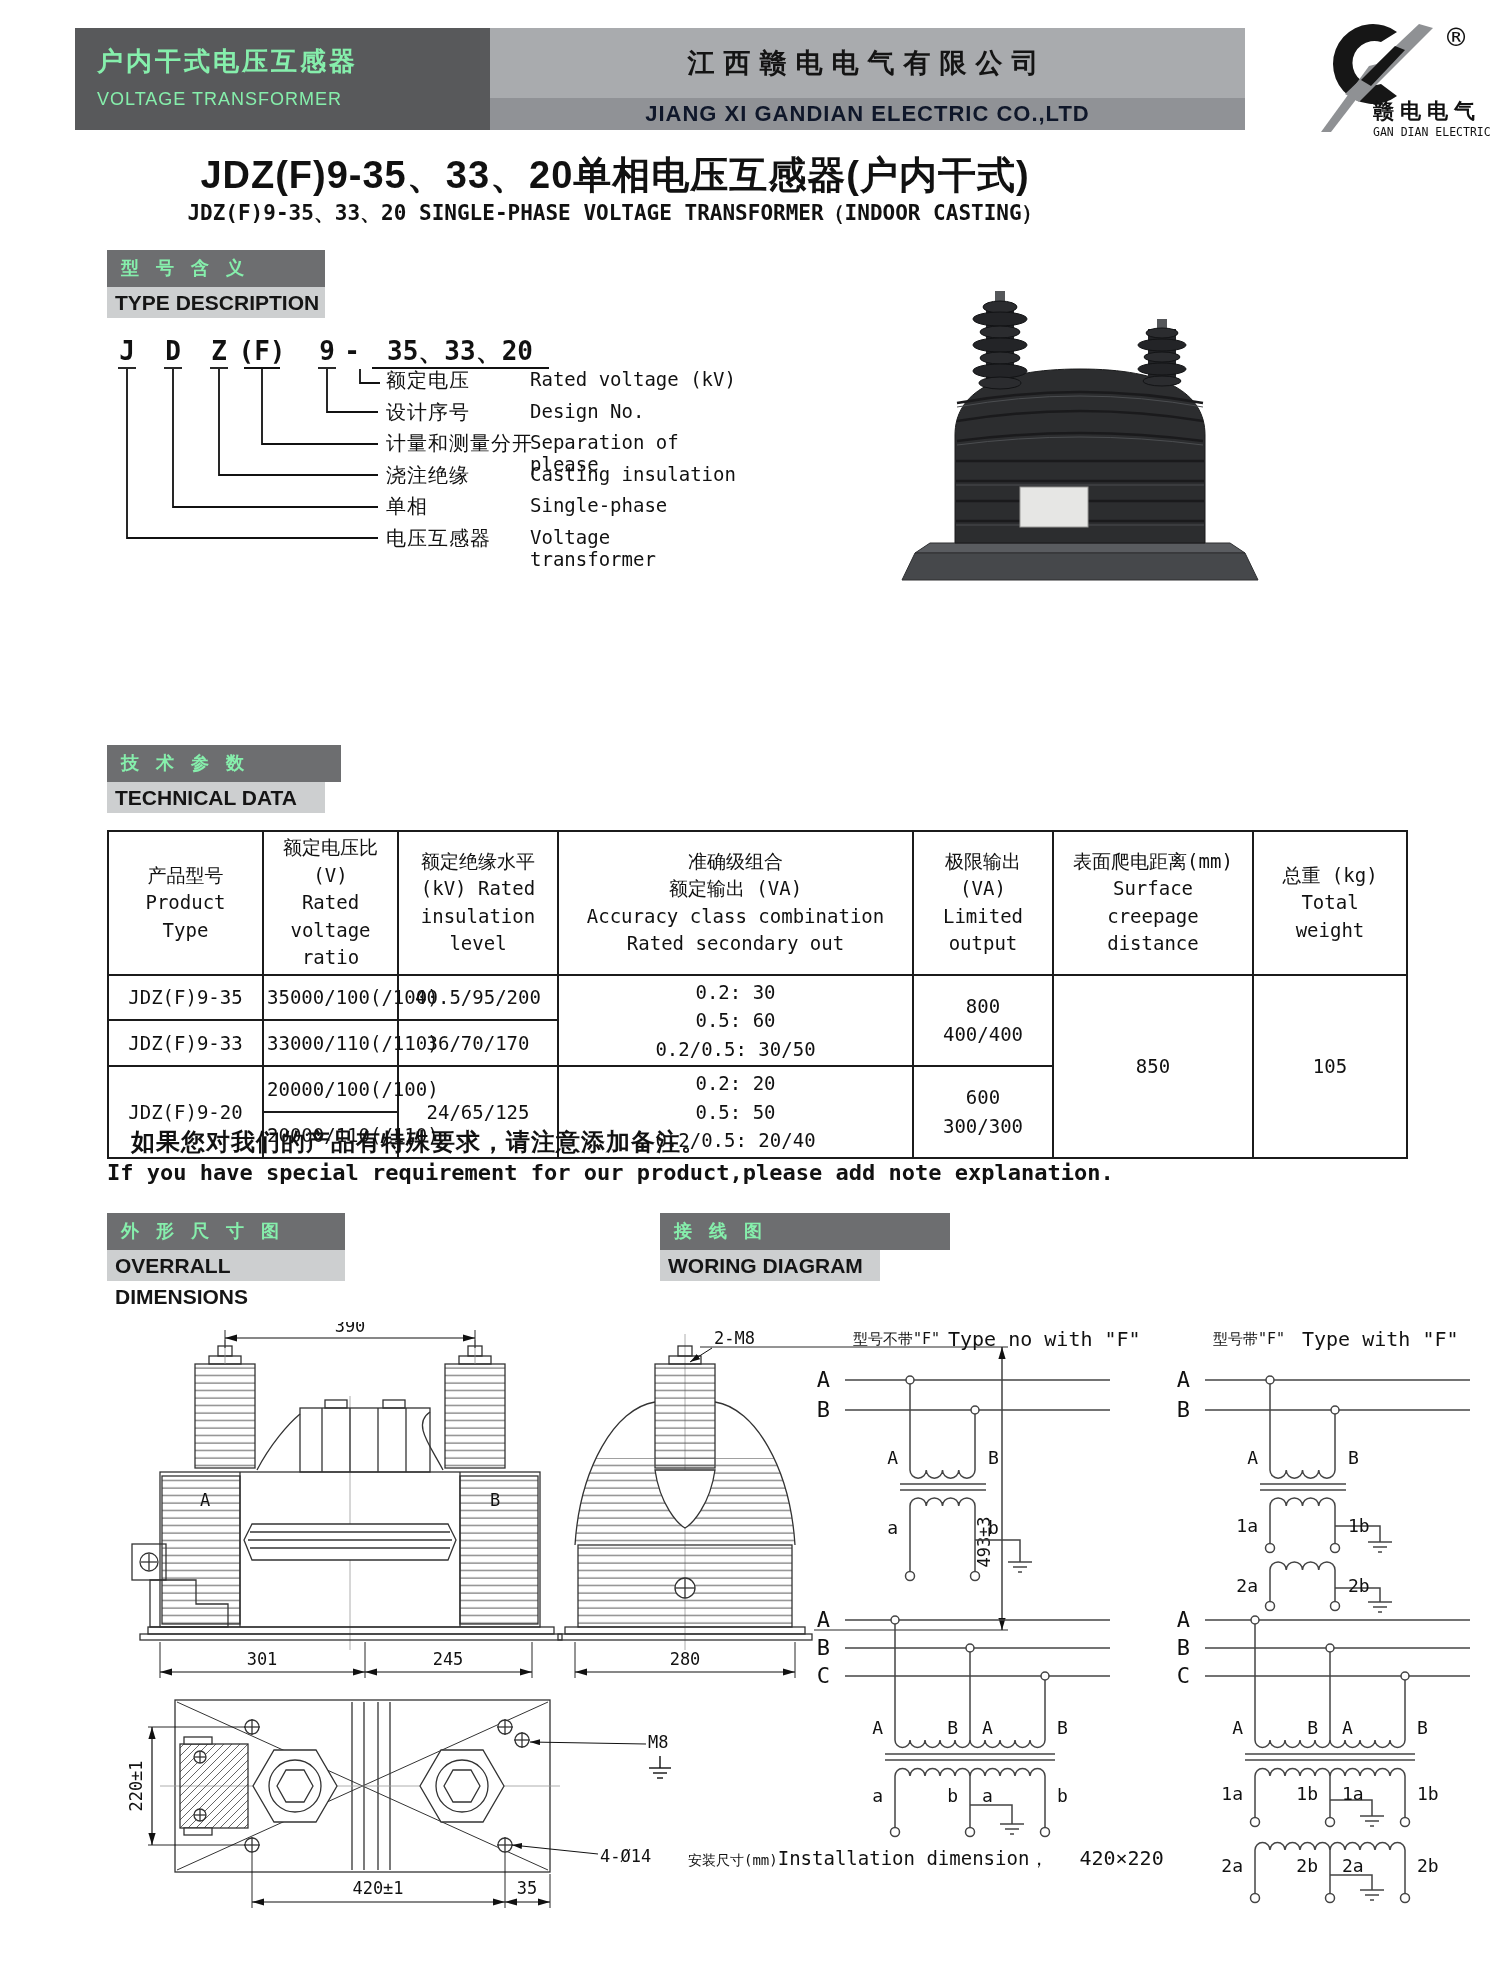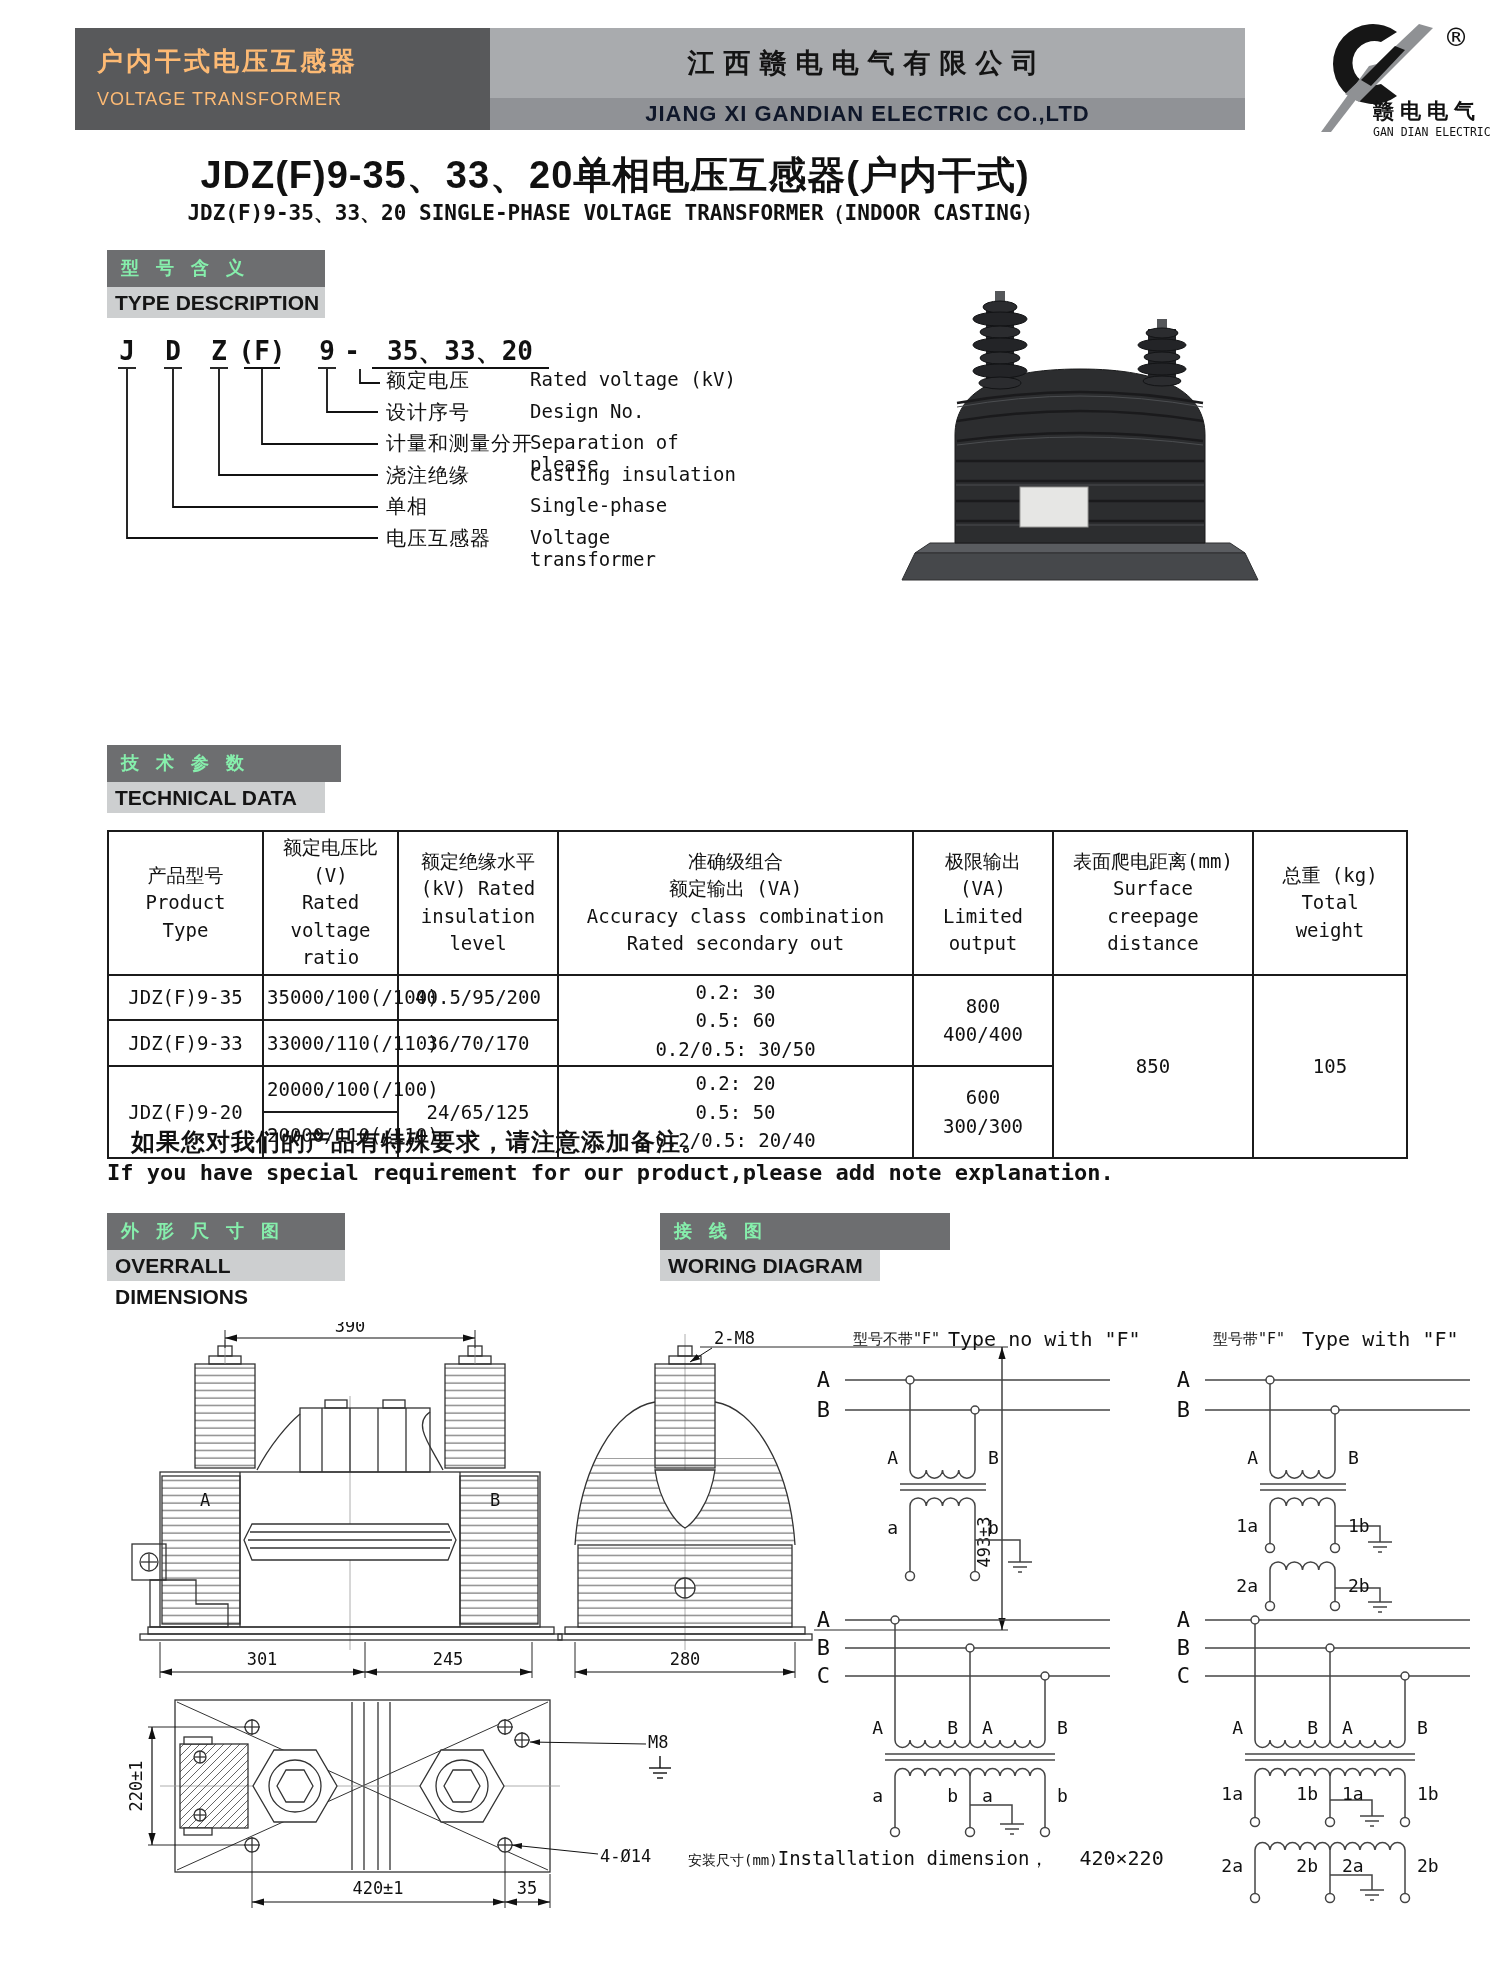--- a/index.html
+++ b/index.html
@@ -2,21 +2,21 @@
 <html><head>
 <meta charset="utf-8">
 <style>
   html,body{margin:0;padding:0;background:#fff;}
   .page{position:relative;width:1500px;height:1970px;background:#fff;overflow:hidden;
         font-family:"Liberation Sans","DejaVu Sans",sans-serif;color:#111;}
   .abs{position:absolute;}
   .mono{font-family:"DejaVu Sans Mono","DejaVu Sans",sans-serif;}
 
   
-  .hdr-left{left:75px;top:28px;width:415px;height:102px;background:#58595b;color:#fdba74;}
+  .hdr-left{left:75px;top:28px;width:415px;height:102px;background:#58595b;color:#86efac;}
   .hdr-left .zh{margin:16px 0 0 22px;font-size:26px;font-weight:bold;letter-spacing:3px;}
   .hdr-left .en{margin:10px 0 0 22px;font-size:18px;letter-spacing:1px;}
   .hdr-mid{left:490px;top:28px;width:755px;height:102px;background:#a9abae;}
   .hdr-mid .zh{height:70px;line-height:70px;text-align:center;font-size:27px;font-weight:bold;
                letter-spacing:9px;color:#141414;}
   .hdr-mid .en{height:32px;line-height:32px;text-align:center;font-size:22px;font-weight:bold;
                letter-spacing:1px;color:#0f172a;background:#909296;}
 
   
   .title-zh{left:0;top:150px;width:1230px;text-align:center;font-size:38px;font-weight:bold;letter-spacing:1px;}

